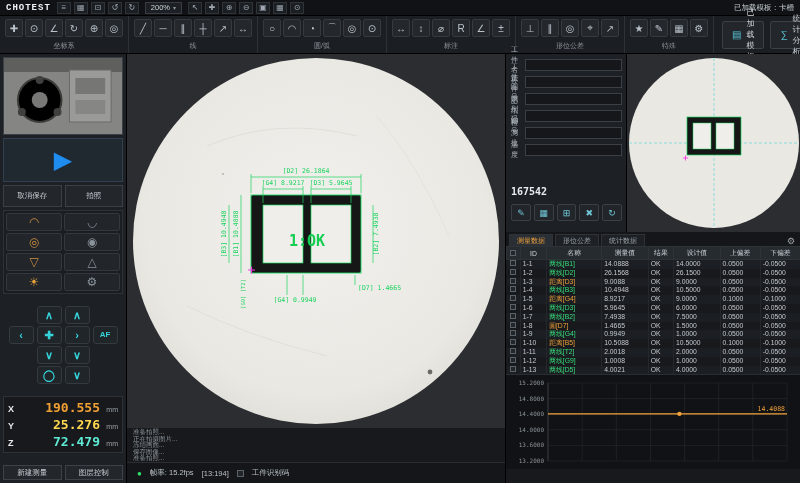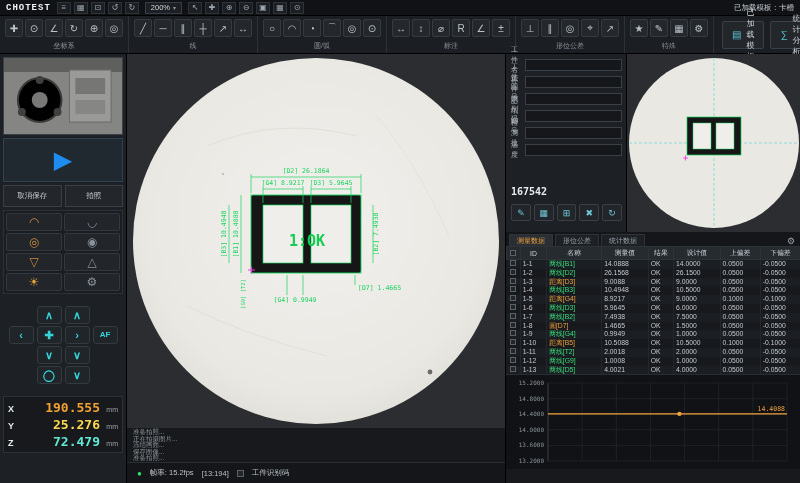--- a/index.html
+++ b/index.html
@@ -308,20 +308,24 @@
         <span class="cval y">25.276</span>
         <span class="cunit">mm</span>
       </div>
       <div class="coord-row">
         <span class="axis">Z</span>
         <span class="cval z">72.479</span>
         <span class="cunit">mm</span>
       </div>
     </div>
 
+    <div class="left-bottom">
+      <button class="lb-btn">新建测量</button>
+        <button class="lb-btn">图层控制</button>
+    </div>
   </aside>
 
   <section class="center-panel">
     <div class="viewport">
       <svg class="vp-svg" viewBox="0 0 378 374" preserveAspectRatio="none">
         <defs>
           <radialGradient id="paper" cx="50%" cy="45%" r="62%">
             <stop offset="0%" stop-color="#f1f0ec"></stop>
             <stop offset="75%" stop-color="#e9e8e3"></stop>
             <stop offset="100%" stop-color="#dcdbd5"></stop>

